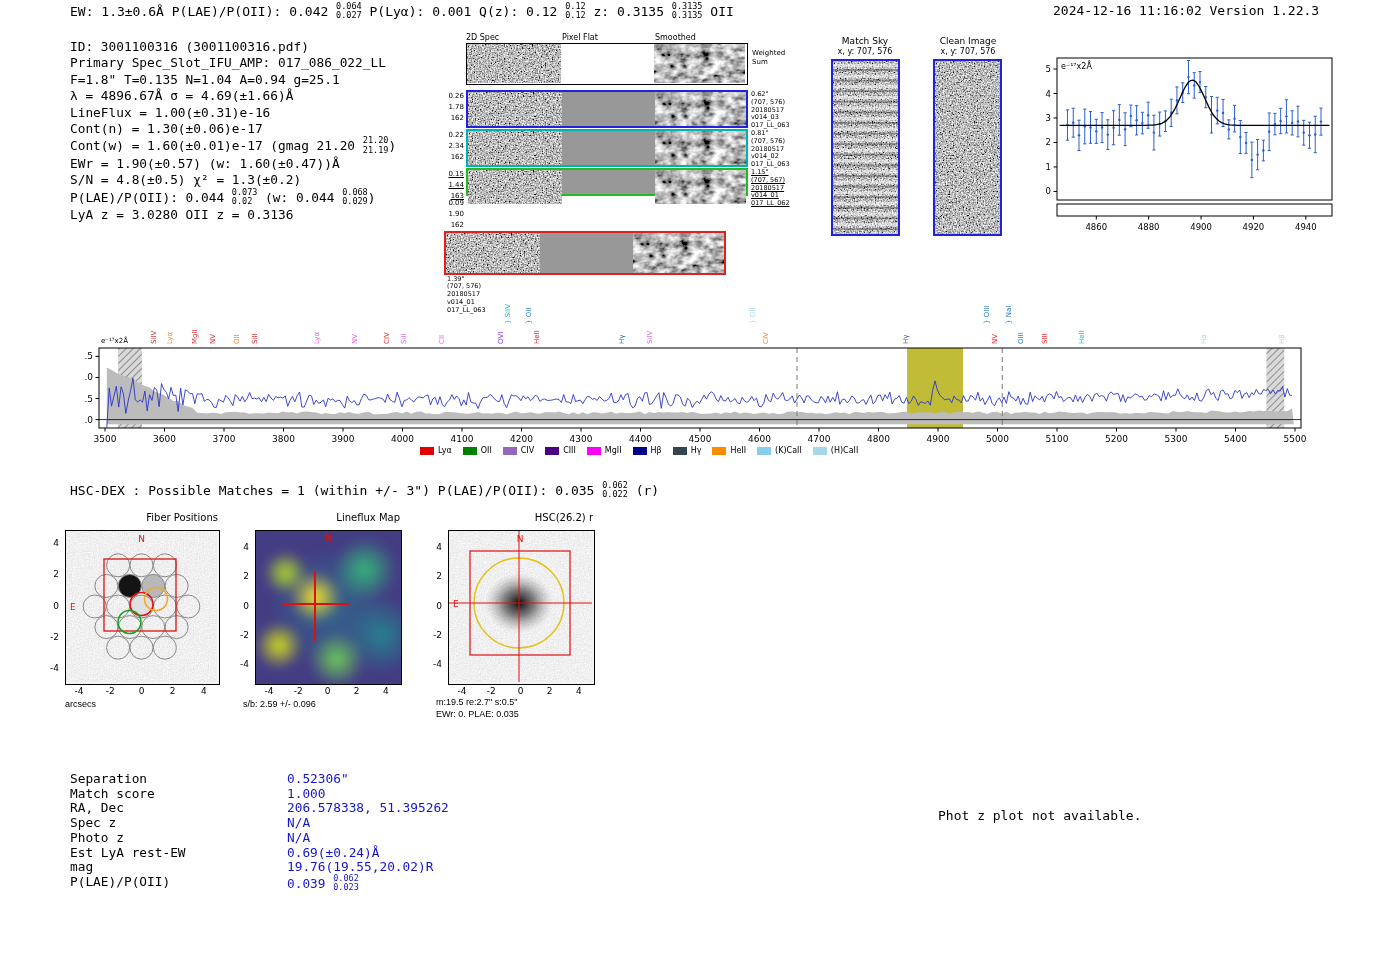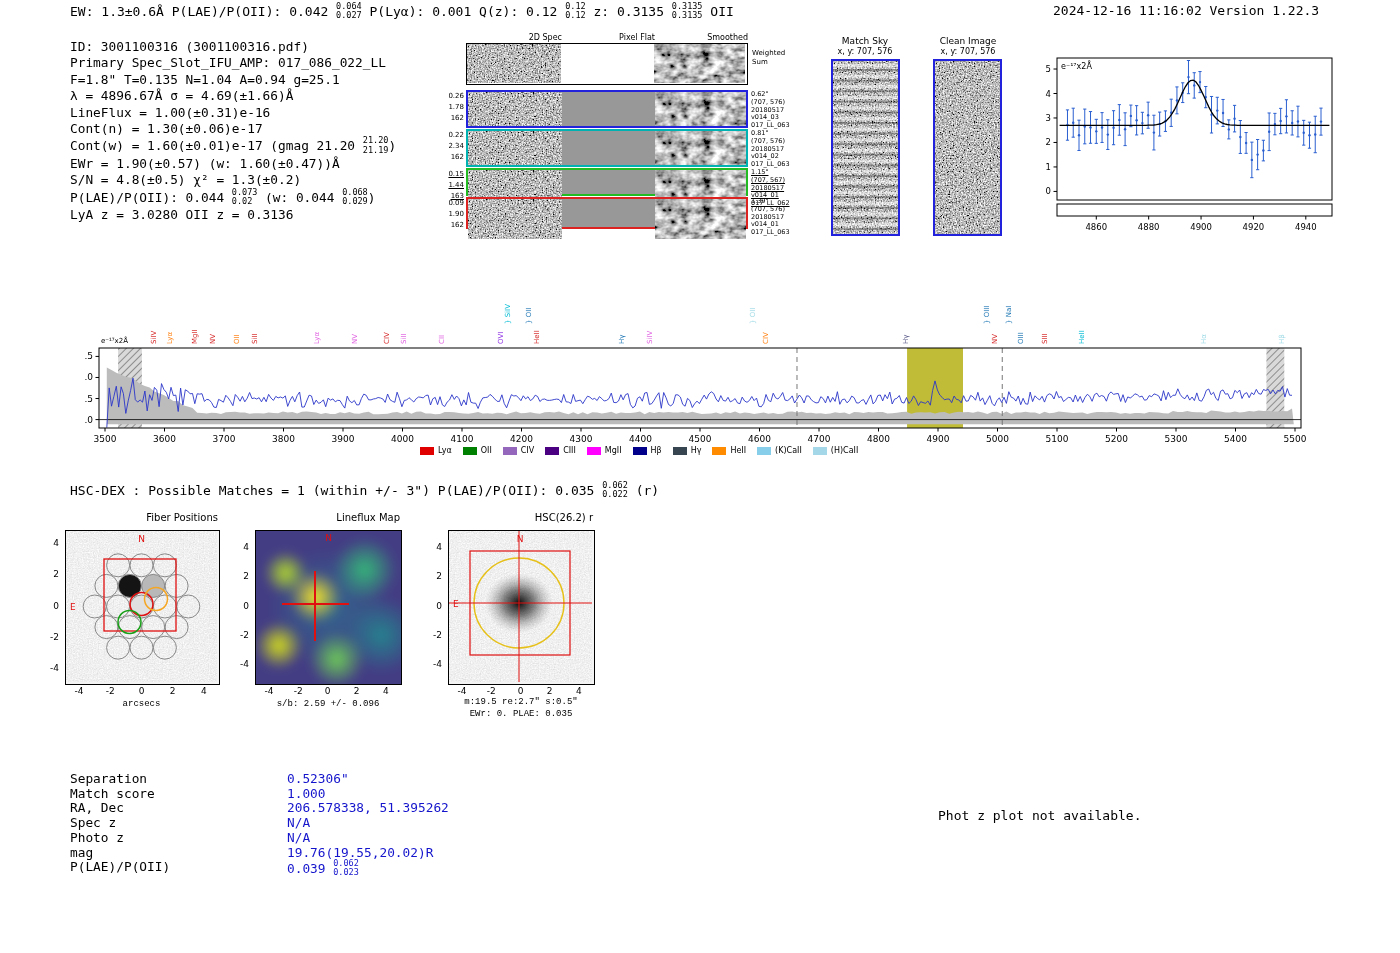--- a/index.html
+++ b/index.html
@@ -2,21 +2,21 @@
 <html><head>
 <meta charset="utf-8">
 <style>
   html,body{margin:0;padding:0;background:#fff}
   .page{position:relative;width:1400px;height:953px;background:#fff;overflow:hidden;
         font-family:"DejaVu Sans Mono",monospace;color:#000}
   .hdr{position:absolute;top:3px;left:70px;font-size:13px;white-space:nowrap}
   .hdr-right{left:1053px}
   .stack{display:inline-flex;flex-direction:column;vertical-align:middle;font-size:8.5px;line-height:1.08;position:relative;top:-1px;text-align:left}
   .info{position:absolute;left:70px;top:39px;font-size:12.8px;line-height:16.4px;white-space:nowrap}
-  .colhdr{position:absolute;font-size:8px;text-align:right;font-family:"DejaVu Sans",sans-serif}
+  .colhdr{position:absolute;font-size:8px;text-align:left;font-family:"DejaVu Sans",sans-serif}
   .ws-box{position:absolute;left:466px;top:43px;width:282px;height:42px;border:1.5px solid #000;box-sizing:border-box;display:flex;background:#fff}
   .wsflat{width:93px;background:#fff}
   .ws-label{position:absolute;left:752px;top:49px;font-size:7px;line-height:1.25;font-family:"DejaVu Sans",sans-serif}
   #s2rows{position:absolute;left:444px;top:90px}
   .s2row{display:flex;align-items:stretch;margin-bottom:1px}
   .s2ax{width:20px;font-size:7px;text-align:right;padding-right:2px;line-height:1.55;padding-top:1px;font-family:"DejaVu Sans",sans-serif}
   .s2box{width:282px;display:flex;border:2px solid #00f;box-sizing:border-box;background:#fff}
   .s2flat{width:93px;background:#989898}
   .s2rl{font-size:6.5px;line-height:1.2;padding-left:3px;padding-top:1px;font-family:"DejaVu Sans",sans-serif}
   .skyt{position:absolute;text-align:center;font-size:9px;font-family:"DejaVu Sans",sans-serif}
@@ -36,21 +36,21 @@
       radial-gradient(circle 22px at 24% 30%, #b5de2b 0%, rgba(181,222,43,0) 100%),
       radial-gradient(circle 24px at 20% 72%, #d8e219 0%, rgba(216,226,25,0) 100%),
       radial-gradient(circle 28px at 55% 80%, #6ece58 0%, rgba(110,206,88,0) 100%),
       radial-gradient(circle 32px at 72% 28%, #35b779 0%, rgba(53,183,121,0) 100%),
       radial-gradient(circle 38px at 82% 66%, #26828e 0%, rgba(38,130,142,0) 100%),
       radial-gradient(circle 60px at 50% 50%, #31688e 0%, rgba(49,104,142,0) 100%);
     background-color:#433d84}
   .xline{position:absolute;background:#e01010}
   .compass{position:absolute;color:#e01010;font-size:9px;font-family:"DejaVu Sans",sans-serif}
   .tick{position:absolute;font-size:9px;font-family:"DejaVu Sans",sans-serif}
-  .cap{position:absolute;font-size:9px;text-align:center;font-family:Liberation Mono, monospace}
+  .cap{position:absolute;font-size:9px;text-align:left;font-family:Liberation Sans, sans-serif}
   .mtable{position:absolute;left:70px;top:772px;font-size:12.8px;line-height:14.7px}
   .mrow{display:flex}
   .mlabel{width:217px}
   .mval{color:#1414cc}
   .mval .stack{font-size:8.5px;color:#1414cc}
   .photnote{position:absolute;left:938px;top:808px;font-size:13px}
 </style>
 </head>
 <body>
 
@@ -216,21 +216,21 @@
           </svg>
         </div>
         <div class="s2rl">
           <div>1.15"</div>
           <div>(707, 567)</div>
           <div>20180517</div>
           <div>v014_01</div>
           <div>017_LL_062</div>
         </div>
       </div>
-      <div class="s2row" style="height: 32px;">
+      <div class="s2row" style="height: 40px; flex-direction: column;">
         <div class="s2ax">
           <div>0.09</div>
           <div>1.90</div>
           <div>162</div>
         </div>
         <div class="s2box" style="border-color: rgb(221, 34, 34);">
           <svg width="94" height="40">
             <rect width="94" height="40" fill="#8a8a8a" filter="url(#fNoise)"></rect>
           </svg>
           <div class="s2flat"></div>
@@ -726,20 +726,24 @@
       </div>
       <div class="mrow">
         <div class="mlabel">Spec z</div>
         <div class="mval"><span>N/A</span></div>
       </div>
       <div class="mrow">
         <div class="mlabel">Photo z</div>
         <div class="mval"><span>N/A</span></div>
       </div>
       <div class="mrow">
+        <div class="mlabel">Est LyA rest-EW</div>
+        <div class="mval"><span>0.69(±0.24)Å</span></div>
+      </div>
+      <div class="mrow">
         <div class="mlabel">mag</div>
         <div class="mval"><span>19.76(19.55,20.02)R</span></div>
       </div>
       <div class="mrow">
         <div class="mlabel">P(LAE)/P(OII)</div>
         <div class="mval"><span>0.039 </span><span class="stack">
             <span>0.062</span>
             <span>0.023</span>
           </span></div>
       </div>

